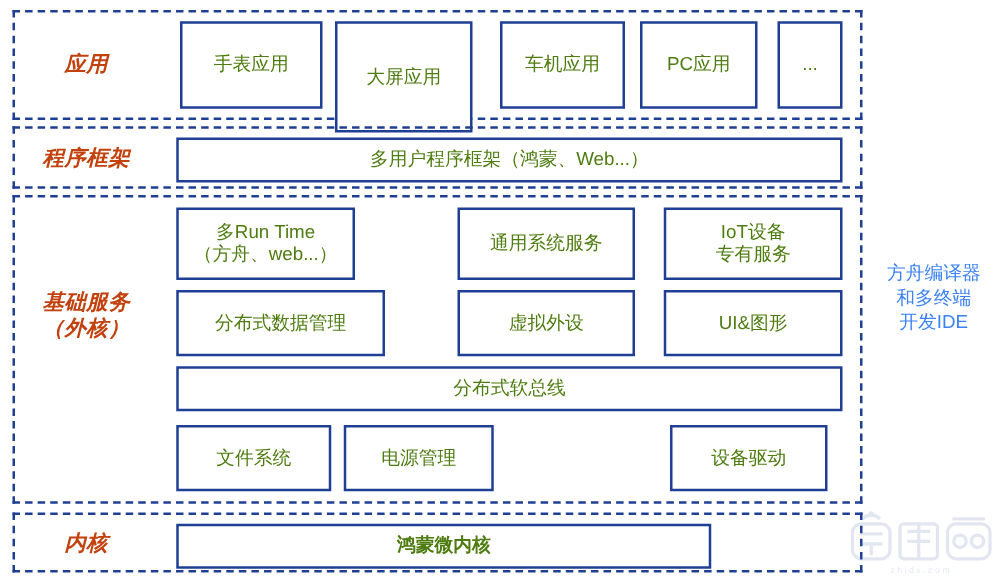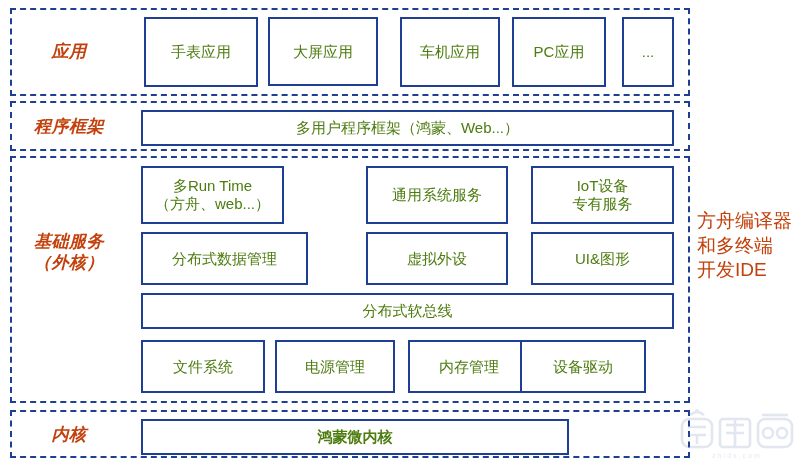--- a/index.html
+++ b/index.html
@@ -58,24 +58,24 @@
     white-space: pre-line;
     padding: 16px 2px;
   }
   .box.bold {
     font-weight: bold;
   }
 
   
   .side-note {
     position: absolute;
-    color: #c2410c;
-    font-size: 19px;
+    color: #3b82f6;
+    font-size: 15px;
     line-height: 1.3;
-    text-align: left;
+    text-align: center;
     white-space: pre-line;
     width: 100px;
   }
 
   
   .watermark {
     position: absolute;
     right: 4px;
     bottom: 4px;
     width: 118px;
@@ -88,21 +88,21 @@
 </head>
 <body>
 
 <div id="diagram">
 
   <div class="layer" style="left:10px; top:8px; width:680px; height:88px;"></div>
 
   <div class="layer-label" style="left:14px; top:41px;">应用</div>
 
   <div class="box" style="left:144px; top:17px; width:114px; height:70px;">手表应用</div>
-  <div class="box" style="left:268px; top:17px; width:110px; height:69px;text-align:center;">大屏应用</div>
+  <div class="box" style="left:268px; top:17px; width:110px; height:89px;text-align:center;">大屏应用</div>
   <div class="box" style="left:400px; top:17px; width:100px; height:70px;">车机应用</div>
   <div class="box" style="left:512px; top:17px; width:94px; height:70px;">PC应用</div>
   <div class="box" style="left:622px; top:17px; width:52px; height:70px;">...</div>
 
   <div class="layer" style="left:10px; top:101px; width:680px; height:50px;"></div>
 
   <div class="layer-label" style="left:14px; top:116px;">程序框架</div>
 
   <div class="box" style="left:141px; top:110px; width:533px; height:33px;">多用户程序框架（鸿蒙、Web...）</div>
 
@@ -118,22 +118,21 @@
 专有服务</div>
 
   <div class="box" style="left:141px; top:232px; width:167px; height:53px;">分布式数据管理</div>
   <div class="box" style="left:366px; top:232px; width:142px; height:53px;">虚拟外设</div>
   <div class="box" style="left:531px; top:232px; width:143px; height:53px;">UI&amp;图形</div>
 
   <div class="box" style="left:141px; top:293px; width:533px; height:34px;">分布式软总线</div>
 
   <div class="box" style="left:141px; top:340px; width:124px; height:53px;">文件系统</div>
   <div class="box" style="left:275px; top:340px; width:120px; height:53px;">电源管理</div>
-  <div class="box" style="left:408px; top:340px; width:122px; height:53px;">内存管理</div>
-  <div class="box" style="left:520px; top:340px; width:126px; height:53px;text-align:right;">设备驱动</div>
+  <div class="box" style="left:536px; top:340px; width:126px; height:53px;text-align:right;">设备驱动</div>
 
   <div class="layer" style="left:10px; top:410px; width:680px; height:48px;"></div>
 
   <div class="layer-label" style="left:14px; top:424px;">内核</div>
 
   <div class="box bold" style="left:141px; top:419px; width:428px; height:33px;">鸿蒙微内核</div>
 
   <div class="side-note" style="left:697px; top:209px;">方舟编译器
 和多终端
 开发IDE</div>

